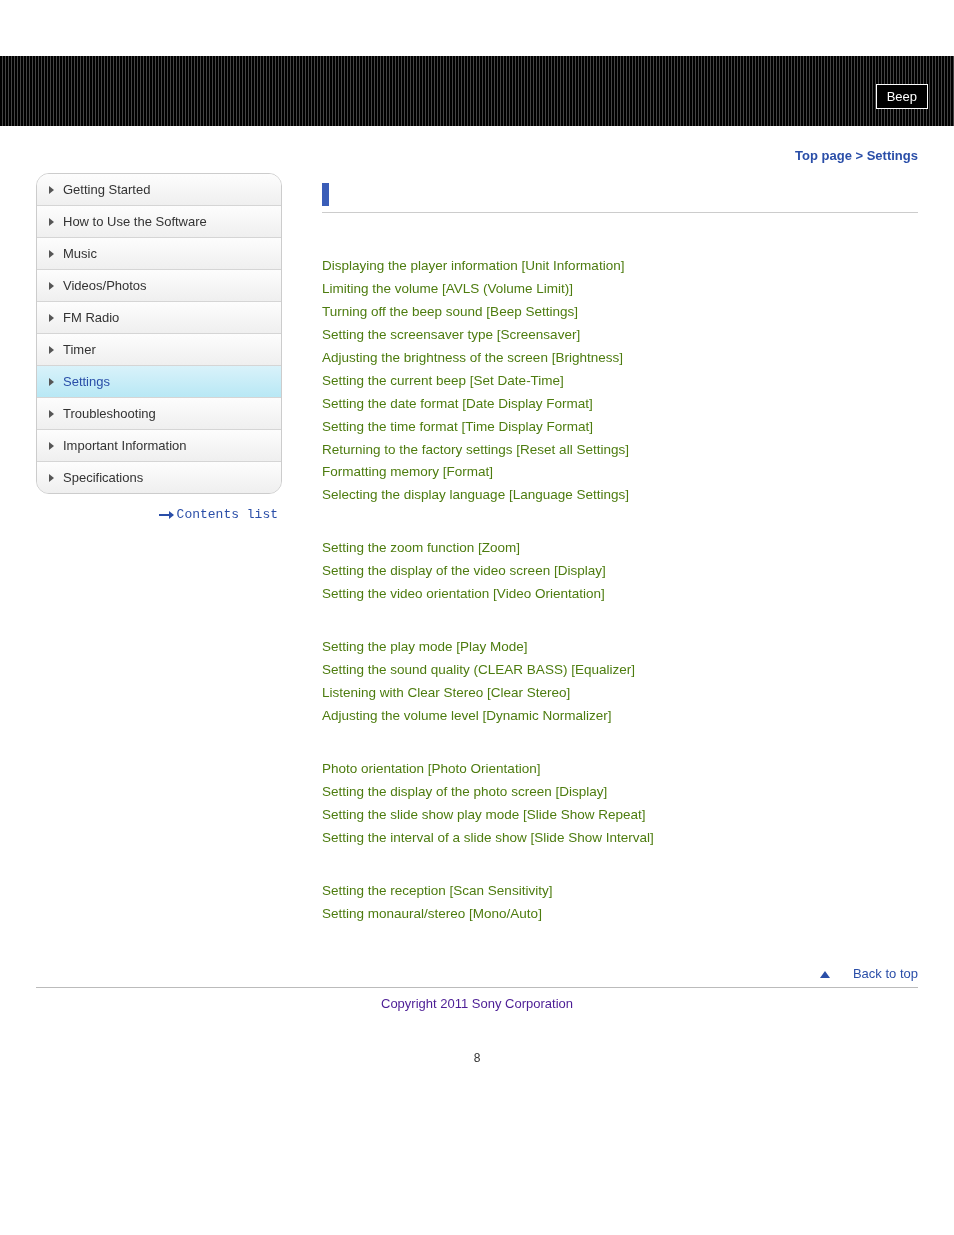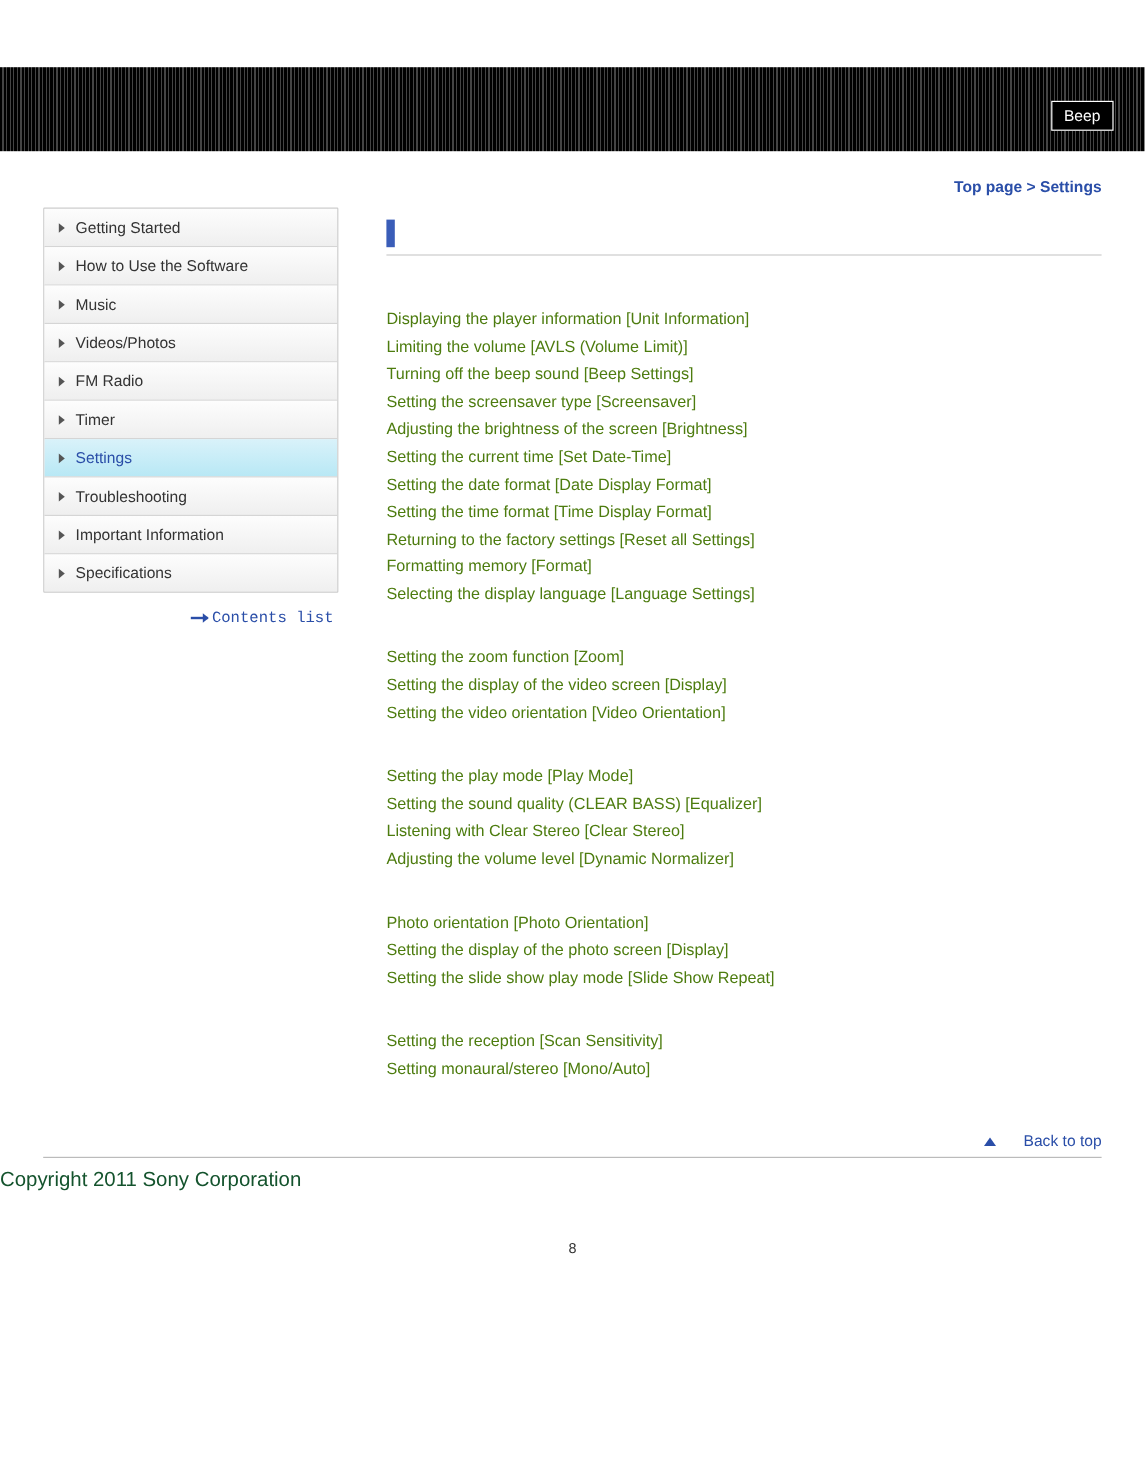--- a/index.html
+++ b/index.html
@@ -40,21 +40,21 @@
     display: flex;
     padding: 0 36px;
     gap: 40px;
   }
   .sidebar {
     width: 246px;
     flex-shrink: 0;
   }
   .nav {
     border: 1px solid #ccc;
-    border-radius: 1px;
+    border-radius: 13px;
     overflow: hidden;
     background: linear-gradient(#fff, #f0f0f0);
   }
   .nav-item {
     padding: 8px 10px 8px 26px;
     border-bottom: 1px solid #d5d5d5;
     position: relative;
     cursor: pointer;
     color: #333;
     font-size: 13px;
@@ -150,23 +150,24 @@
     border-right: 5px solid transparent;
     border-bottom: 7px solid #2a4ea8;
     margin-right: 3px;
     vertical-align: middle;
   }
   .footer-rule {
     border-top: 1px solid #bbb;
     margin: 2px 36px 0 36px;
   }
   .copyright {
+    text-align: center;
     padding: 8px 0 40px;
-    font-size: 17px;
-    color: #14532d;
+    font-size: 13px;
+    color: #4c1d95;
   }
   .page-num {
     text-align: center;
     font-size: 12px;
     color: #333;
     padding-bottom: 20px;
   }
 </style>
 </head>
 <body>
@@ -202,21 +203,21 @@
 
   <main class="content">
     <div class="heading-bar"></div>
     <div id="groups">
         <div class="link-group">
           <a href="#">Displaying the player information [Unit Information]</a>
           <a href="#">Limiting the volume [AVLS (Volume Limit)]</a>
           <a href="#">Turning off the beep sound [Beep Settings]</a>
           <a href="#">Setting the screensaver type [Screensaver]</a>
           <a href="#">Adjusting the brightness of the screen [Brightness]</a>
-          <a href="#">Setting the current time [Set Date-Time]</a>
+          <a href="#">Setting the current beep [Set Date-Time]</a>
           <a href="#">Setting the date format [Date Display Format]</a>
           <a href="#">Setting the time format [Time Display Format]</a>
           <a href="#">Returning to the factory settings [Reset all Settings]</a>
           <a href="#">Formatting memory [Format]</a>
           <a href="#">Selecting the display language [Language Settings]</a>
         </div>
         <div class="link-group">
           <a href="#">Setting the zoom function [Zoom]</a>
           <a href="#">Setting the display of the video screen [Display]</a>
           <a href="#">Setting the video orientation [Video Orientation]</a>
@@ -224,20 +225,21 @@
         <div class="link-group">
           <a href="#">Setting the play mode [Play Mode]</a>
           <a href="#">Setting the sound quality (CLEAR BASS) [Equalizer]</a>
           <a href="#">Listening with Clear Stereo [Clear Stereo]</a>
           <a href="#">Adjusting the volume level [Dynamic Normalizer]</a>
         </div>
         <div class="link-group">
           <a href="#">Photo orientation [Photo Orientation]</a>
           <a href="#">Setting the display of the photo screen [Display]</a>
           <a href="#">Setting the slide show play mode [Slide Show Repeat]</a>
+          <a href="#">Setting the interval of a slide show [Slide Show Interval]</a>
         </div>
         <div class="link-group">
           <a href="#">Setting the reception [Scan Sensitivity]</a>
           <a href="#">Setting monaural/stereo [Mono/Auto]</a>
         </div>
       </div>
   </main>
 </div>
 
 <div class="back-to-top">

